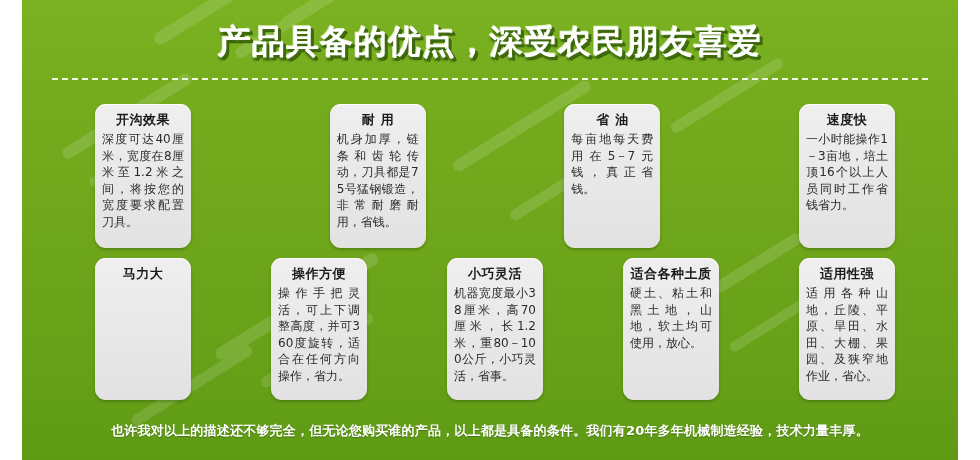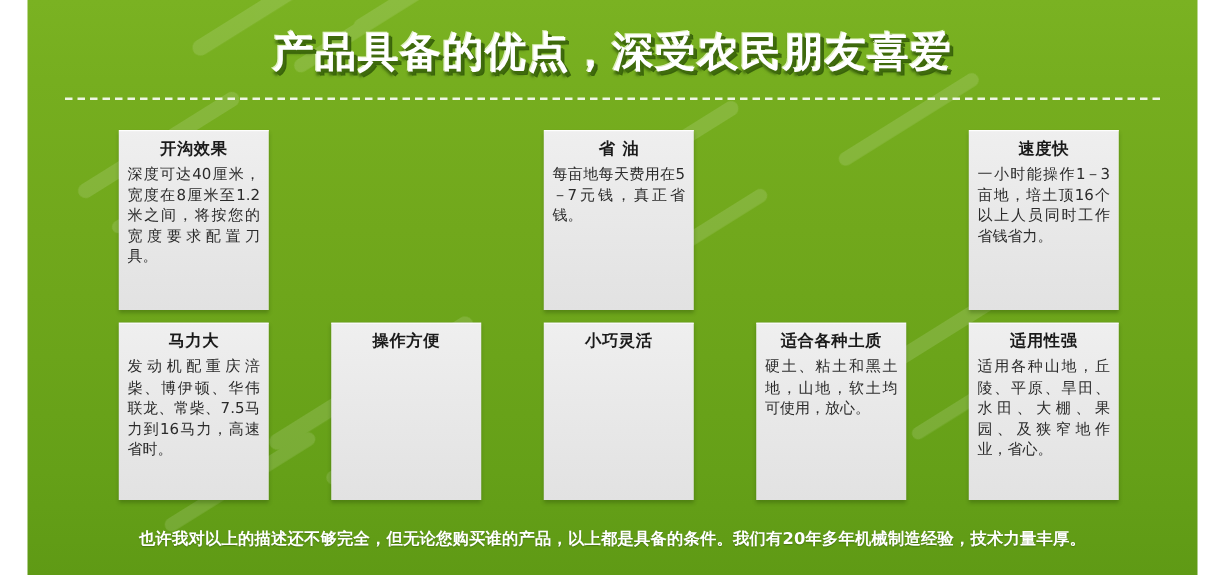--- a/index.html
+++ b/index.html
@@ -96,24 +96,24 @@
     left: 73px;
     width: 800px;
     display: flex;
     justify-content: space-between;
     z-index: 3;
   }
   .row-1 { top: 104px; }
   .row-2 { top: 258px; }
 
   .card {
-    width: 120px;
+    width: 96px;
     box-sizing: border-box;
     background: linear-gradient(180deg, #efefef 0%, #e9e9e9 45%, #e2e2e2 100%);
-    border-radius: 0;
+    border-radius: 11px;
     padding: 8px 7px 9px 7px;
     box-shadow: 0 2px 3px rgba(30,60,5,0.30),
                 inset 0 1px 0 rgba(255,255,255,0.9);
   }
   .row-1 .card { min-height: 144px; }
   .row-2 .card { min-height: 142px; }
 
   .card-title {
     text-align: center;
     font-size: 13px;
@@ -182,39 +182,44 @@
     </div>
 
     <div class="dashed-rule"></div>
 
     <div class="row row-1">
       <div class="card">
         <div class="card-title">开沟效果</div>
         <div class="card-body">深度可达40厘米，宽度在8厘米至1.2米之间，将按您的宽度要求配置刀具。</div>
       </div>
       <div class="card">
+        <div class="card-title spaced">耐用</div>
+        <div class="card-body">机身加厚，链条和齿轮传动，刀具都是75号猛钢锻造，非常耐磨耐用，省钱。</div>
+      </div>
+      <div class="card">
         <div class="card-title spaced">省油</div>
         <div class="card-body">每亩地每天费用在5－7元钱，真正省钱。</div>
       </div>
       <div class="card">
         <div class="card-title">速度快</div>
         <div class="card-body">一小时能操作1－3亩地，培土顶16个以上人员同时工作省钱省力。</div>
       </div>
     </div>
 
     <div class="row row-2">
       <div class="card">
         <div class="card-title">马力大</div>
-        <div class="card-body">发动机配重庆涪柴、博伊顿、华伟联龙、常柴、7.5马力到16马力，高速省时。</div>
       </div>
       <div class="card">
         <div class="card-title">操作方便</div>
+        <div class="card-body">操作手把灵活，可上下调整高度，并可360度旋转，适合在任何方向操作，省力。</div>
       </div>
       <div class="card">
         <div class="card-title">小巧灵活</div>
+        <div class="card-body">机器宽度最小38厘米，高70厘米，长1.2米，重80－100公斤，小巧灵活，省事。</div>
       </div>
       <div class="card">
         <div class="card-title">适合各种土质</div>
         <div class="card-body">硬土、粘土和黑土地，山地，软土均可使用，放心。</div>
       </div>
       <div class="card">
         <div class="card-title">适用性强</div>
         <div class="card-body">适用各种山地，丘陵、平原、旱田、水田、大棚、果园、及狭窄地作业，省心。</div>
       </div>
     </div>

